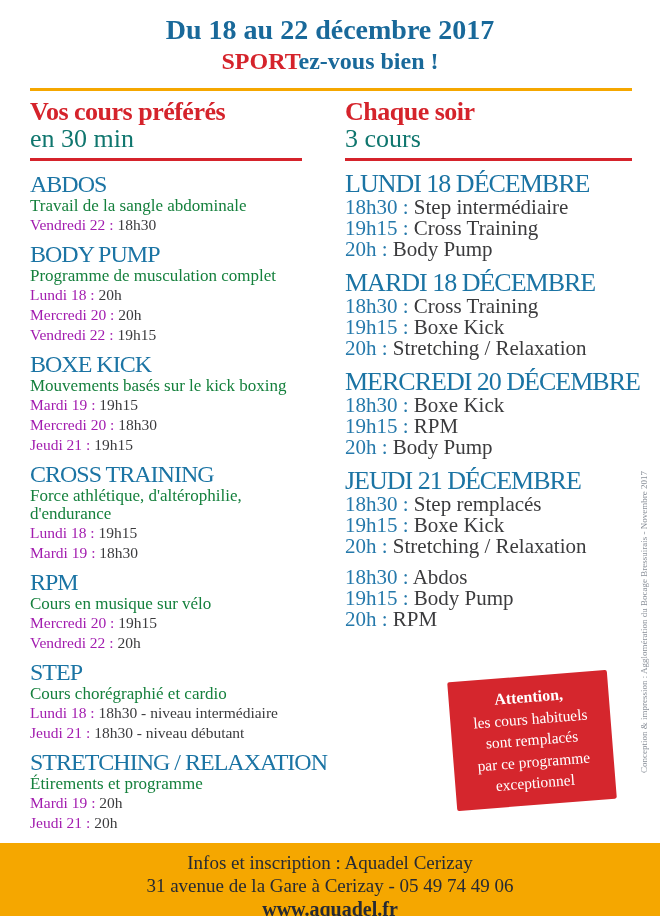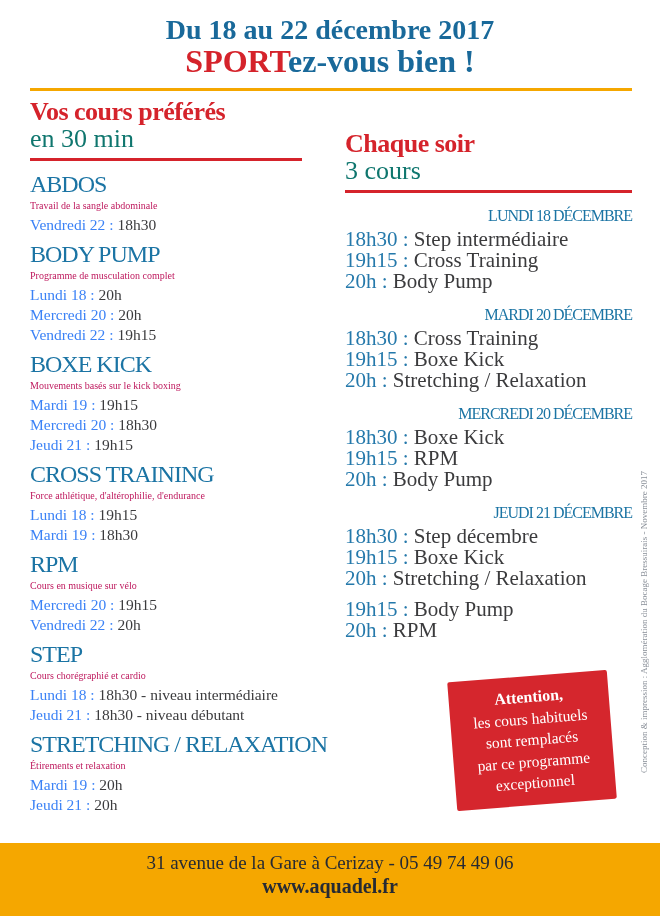--- a/index.html
+++ b/index.html
@@ -9,48 +9,48 @@
     width: 660px;
     height: 916px;
     background: #ffffff;
     overflow: hidden;
     font-family: Liberation Serif, serif;
     color: #3B3B3D;
   }
   
   .header { padding-top: 13px; text-align: center; }
   .title-line1 { font-size: 28px; font-weight: bold; color: #19699A; line-height: 33px; }
-  .title-line2 { font-size: 32px; font-weight: bold; color: #19699A; line-height: 30px; }
+  .title-line2 { font-size: 24px; font-weight: bold; color: #19699A; line-height: 30px; }
   .title-line2 .accent { color: #D5232B; }
   .orange-rule { border: 0; border-top: 3px solid #F5A700; margin: 12px 28px 0 30px; }
   
   .columns { display: flex; padding: 7px 31px 0 30px; }
   .col-left  { width: 272px; flex: 0 0 272px; }
   .col-gap   { width: 43px; flex: 0 0 43px; }
-  .col-right { width: 287px; flex: 0 0 287px; margin-top: 32px; }
+  .col-right { width: 287px; flex: 0 0 287px; }
   .col-title    { font-size: 26px; font-weight: bold; color: #D5232B; line-height: 28px; letter-spacing: -0.5px; }
   .col-subtitle { font-size: 26px; font-weight: normal; color: #0f766e; line-height: 26px; }
   .red-rule { border: 0; border-top: 3px solid #D5232B; margin-top: 6px; }
   .col-content { margin-top: 10px; }
   
   .course { margin-bottom: 6px; }
   .course-name {
     font-size: 24px; font-weight: normal; color: #1B74A4;
     line-height: 26px; letter-spacing: -1px; white-space: nowrap;
   }
-  .course-desc { font-size: 10px; color: #be185d; line-height: 18px; }
+  .course-desc { font-size: 17px; color: #15803d; line-height: 18px; }
   .sched-row { font-size: 15.5px; line-height: 20px; white-space: nowrap; }
-  .sched-day { color: #3b82f6; }
+  .sched-day { color: #a21caf; }
   .sched-day::after { content: " : "; }
   .sched-time { color: #3B3B3D; }
   
   .day-block { margin-bottom: 10px; }
   .day-name {
-    font-size: 16px; font-weight: normal; color: #1B74A4;
-    line-height: 26px; letter-spacing: -1px; white-space: nowrap; text-align: right;
+    font-size: 26px; font-weight: normal; color: #1B74A4;
+    line-height: 26px; letter-spacing: -1px; white-space: nowrap;
   }
   .evening-row { font-size: 21px; line-height: 21px; white-space: nowrap; }
   .evening-time { color: #2579AB; }
   .evening-time::after { content: " : "; }
   .evening-course { color: #3B3B3D; }
   
   .attention-box {
     position: absolute; left: 452px; top: 676px; width: 160px;
     background: #D5262D; color: #ffffff; text-align: center;
     padding: 10px 2px 11px 2px; transform: rotate(-4.5deg);
@@ -130,21 +130,21 @@
 
         <section class="course">
           <h3 class="course-name">STEP</h3>
           <p class="course-desc">Cours chorégraphié et cardio</p>
           <div class="sched-row"><span class="sched-day">Lundi 18</span><span class="sched-time">18h30 - niveau intermédiaire</span></div>
           <div class="sched-row"><span class="sched-day">Jeudi 21</span><span class="sched-time">18h30 - niveau débutant</span></div>
         </section>
 
         <section class="course">
           <h3 class="course-name">STRETCHING / RELAXATION</h3>
-          <p class="course-desc">Étirements et relaxation</p>
+          <p class="course-desc">Étirements et programme</p>
           <div class="sched-row"><span class="sched-day">Mardi 19</span><span class="sched-time">20h</span></div>
           <div class="sched-row"><span class="sched-day">Jeudi 21</span><span class="sched-time">20h</span></div>
         </section>
 
       </div>
     </div>
 
     <div class="col-gap"></div>
 
     <div class="col-right">
@@ -154,57 +154,59 @@
       <div class="col-content">
 
         <section class="day-block">
           <h3 class="day-name">LUNDI 18 DÉCEMBRE</h3>
           <div class="evening-row"><span class="evening-time">18h30</span><span class="evening-course">Step intermédiaire</span></div>
           <div class="evening-row"><span class="evening-time">19h15</span><span class="evening-course">Cross Training</span></div>
           <div class="evening-row"><span class="evening-time">20h</span><span class="evening-course">Body Pump</span></div>
         </section>
 
         <section class="day-block">
-          <h3 class="day-name">MARDI 20 DÉCEMBRE</h3>
+          <h3 class="day-name">MARDI 18 DÉCEMBRE</h3>
           <div class="evening-row"><span class="evening-time">18h30</span><span class="evening-course">Cross Training</span></div>
           <div class="evening-row"><span class="evening-time">19h15</span><span class="evening-course">Boxe Kick</span></div>
           <div class="evening-row"><span class="evening-time">20h</span><span class="evening-course">Stretching / Relaxation</span></div>
         </section>
 
         <section class="day-block">
           <h3 class="day-name">MERCREDI 20 DÉCEMBRE</h3>
           <div class="evening-row"><span class="evening-time">18h30</span><span class="evening-course">Boxe Kick</span></div>
           <div class="evening-row"><span class="evening-time">19h15</span><span class="evening-course">RPM</span></div>
           <div class="evening-row"><span class="evening-time">20h</span><span class="evening-course">Body Pump</span></div>
         </section>
 
         <section class="day-block">
           <h3 class="day-name">JEUDI 21 DÉCEMBRE</h3>
-          <div class="evening-row"><span class="evening-time">18h30</span><span class="evening-course">Step décembre</span></div>
+          <div class="evening-row"><span class="evening-time">18h30</span><span class="evening-course">Step remplacés</span></div>
           <div class="evening-row"><span class="evening-time">19h15</span><span class="evening-course">Boxe Kick</span></div>
           <div class="evening-row"><span class="evening-time">20h</span><span class="evening-course">Stretching / Relaxation</span></div>
         </section>
 
         <section class="day-block">
+          <div class="evening-row"><span class="evening-time">18h30</span><span class="evening-course">Abdos</span></div>
           <div class="evening-row"><span class="evening-time">19h15</span><span class="evening-course">Body Pump</span></div>
           <div class="evening-row"><span class="evening-time">20h</span><span class="evening-course">RPM</span></div>
         </section>
 
       </div>
     </div>
   </div>
 
   <div class="attention-box">
     <span class="line bold">Attention,</span>
     <span class="line">les cours habituels</span>
     <span class="line">sont remplacés</span>
     <span class="line">par ce programme</span>
     <span class="line">exceptionnel</span>
   </div>
 
   <div class="side-note">Conception &amp; impression : Agglomération du Bocage Bressuirais - Novembre 2017</div>
 
   <div class="footer">
+    <div class="footer-line">Infos et inscription : Aquadel Cerizay</div>
     <div class="footer-line">31 avenue de la Gare à Cerizay - 05 49 74 49 06</div>
     <div class="footer-site">www.aquadel.fr</div>
   </div>
 
 </div>
 
 </body></html>

